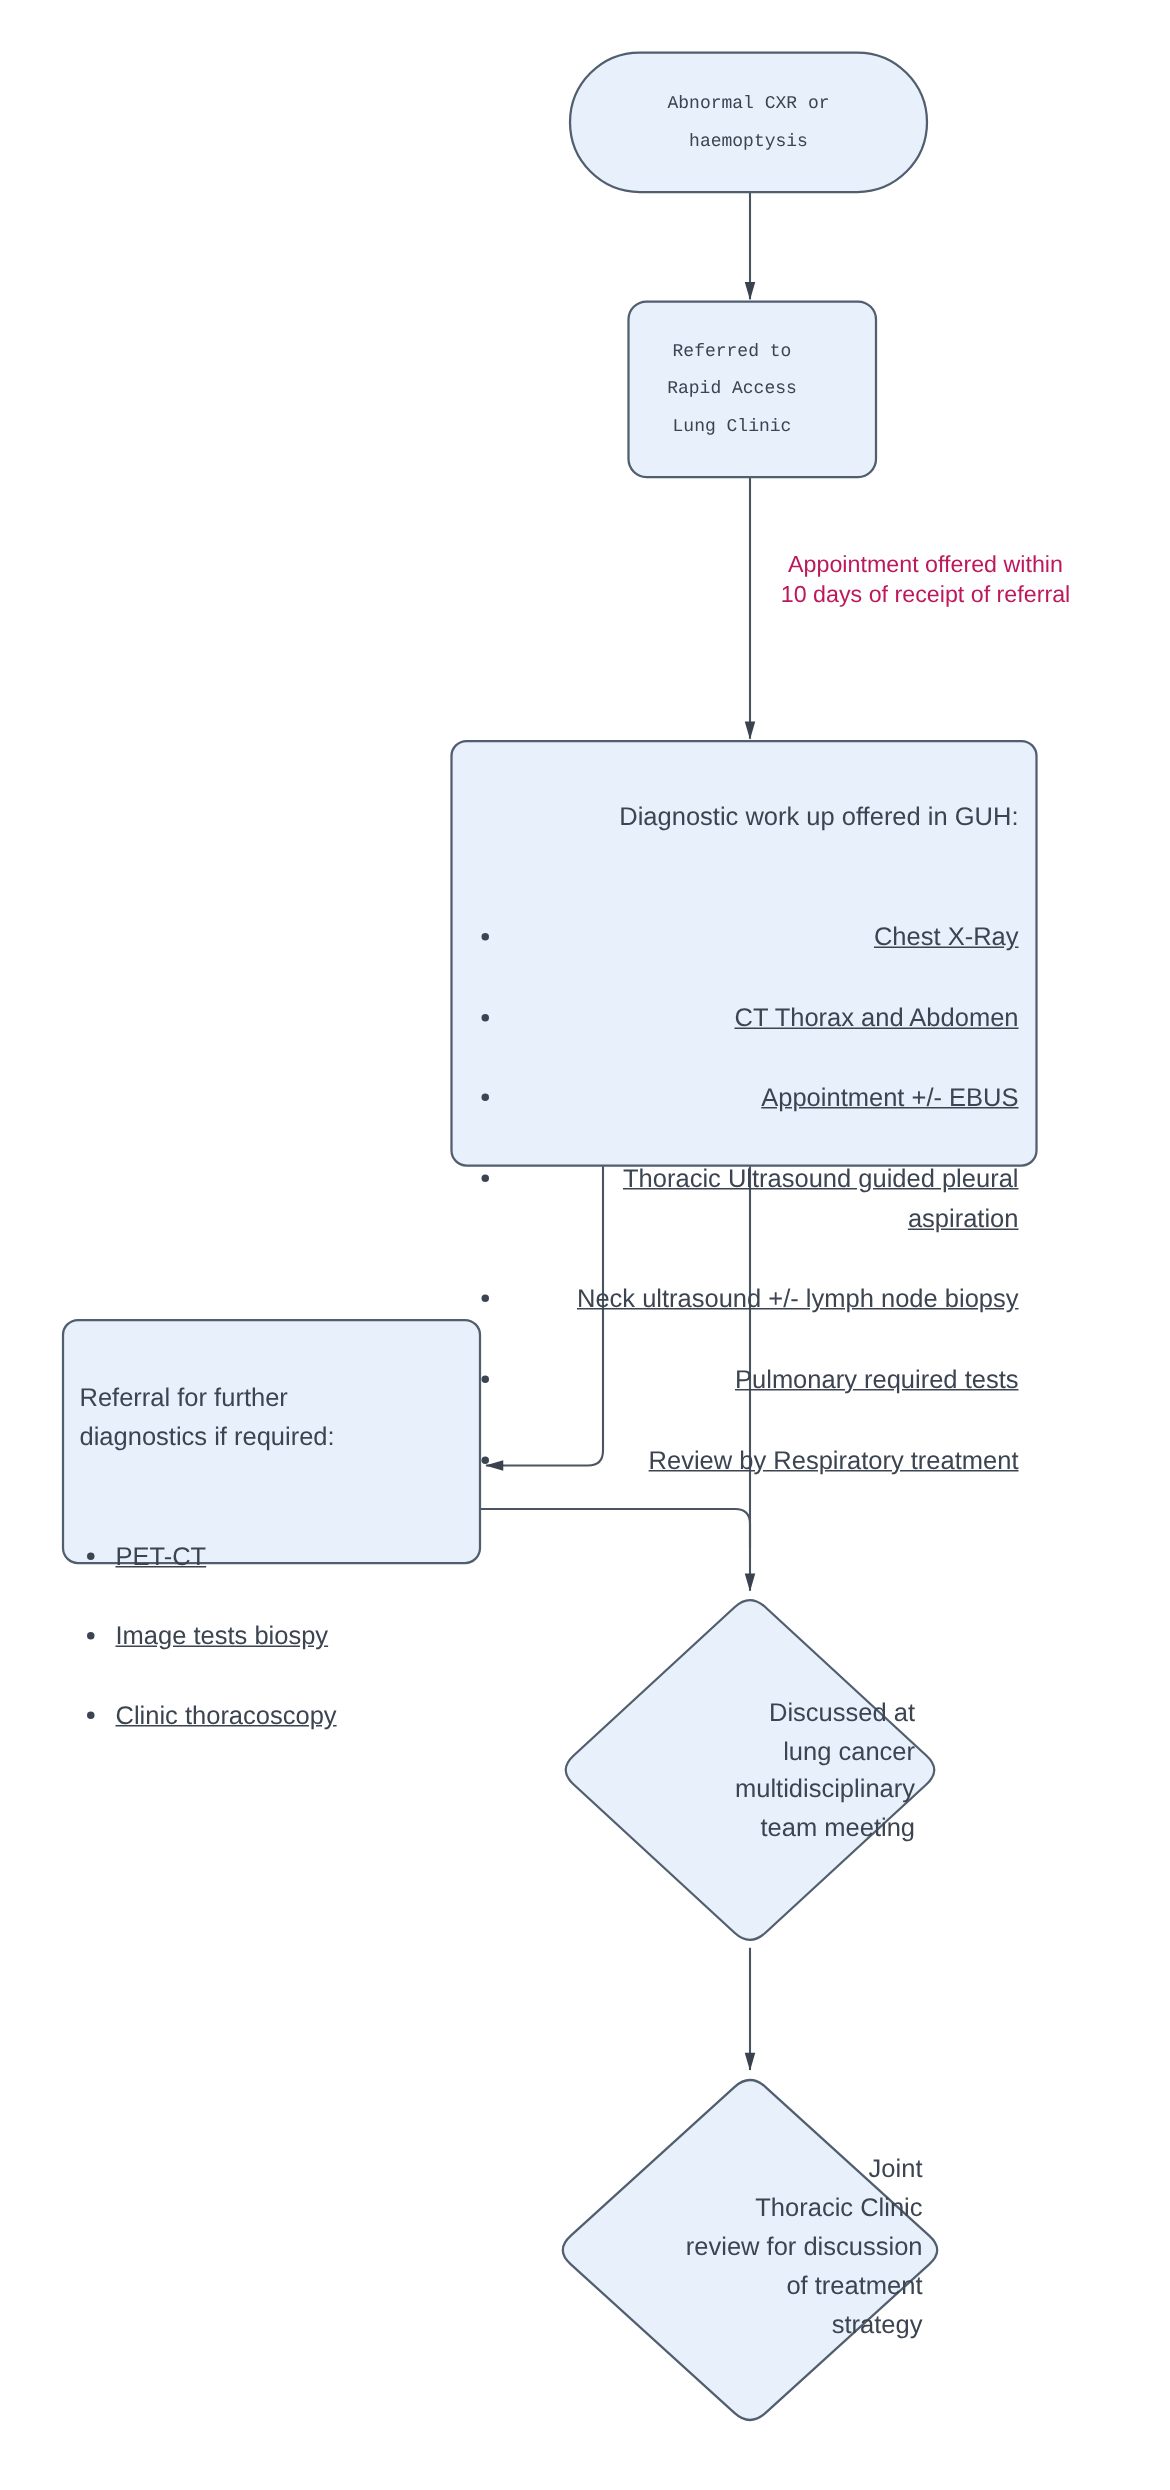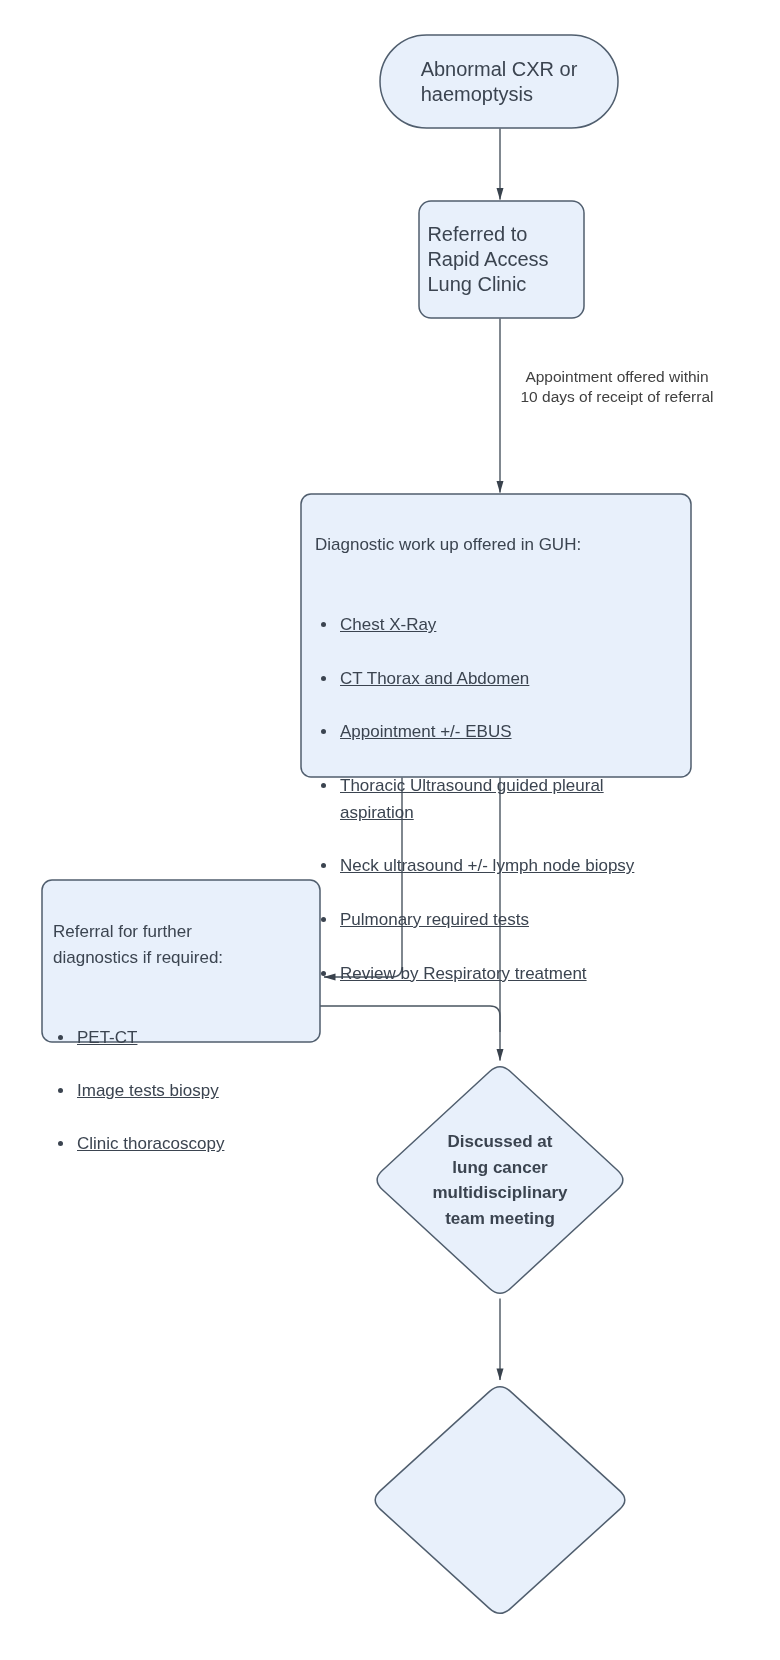--- a/index.html
+++ b/index.html
@@ -13,50 +13,51 @@
     overflow: hidden;
   }
   .layer { position: absolute; left: 0; top: 0; }
   .shape { fill: #e8f0fb; stroke: #505e6e; stroke-width: 1.5; }
   .edge  { fill: none; stroke: #4a5560; stroke-width: 1.4; }
   .label {
     position: absolute;
     display: flex;
     align-items: center;
     justify-content: center;
-    text-align: left;
+    text-align: center;
     white-space: pre-line;
-    font-size: 20px;
+    font-size: 12px;
     line-height: 25px;
+    font-family: Liberation Mono, monospace;
   }
   .label-block {
     position: absolute;
-    text-align: center;
+    text-align: right;
     white-space: pre-line;
-    font-weight: bold;
   }
   .edge-label {
     position: absolute;
     left: 502px; top: 367px; width: 230px;
     font-size: 15.5px;
     line-height: 19.5px;
     text-align: center;
     white-space: pre-line;
-    color: #404040;
+    color: #be185d;
   }
   .list-box {
     position: absolute;
     box-sizing: border-box;
     font-size: 17px;
     white-space: pre-line;
   }
   .diag-box {
     left: 301px; top: 494px; width: 390px; height: 283px;
     padding: 11px 12px 0 14px;
     line-height: 26.8px;
+    text-align: right;
   }
   .referral-box {
     left: 42px; top: 880px; width: 278px; height: 162px;
     padding: 12px 10px 0 11px;
     line-height: 26.6px;
   }
   .node-list {
     margin: 0;
     padding: 0 0 0 23px;
     list-style: disc outside;
@@ -125,14 +126,19 @@
       <li>Image tests biospy</li>
       <li>Clinic thoracoscopy</li>
     </ul>
   </div>
 
   <div class="label-block d1-label">Discussed at
 lung cancer
 multidisciplinary
 team meeting</div>
 
+  <div class="label-block d2-label">Joint
+Thoracic Clinic
+review for discussion
+of treatment
+strategy</div>
 
 </div>
 
 </body></html>

